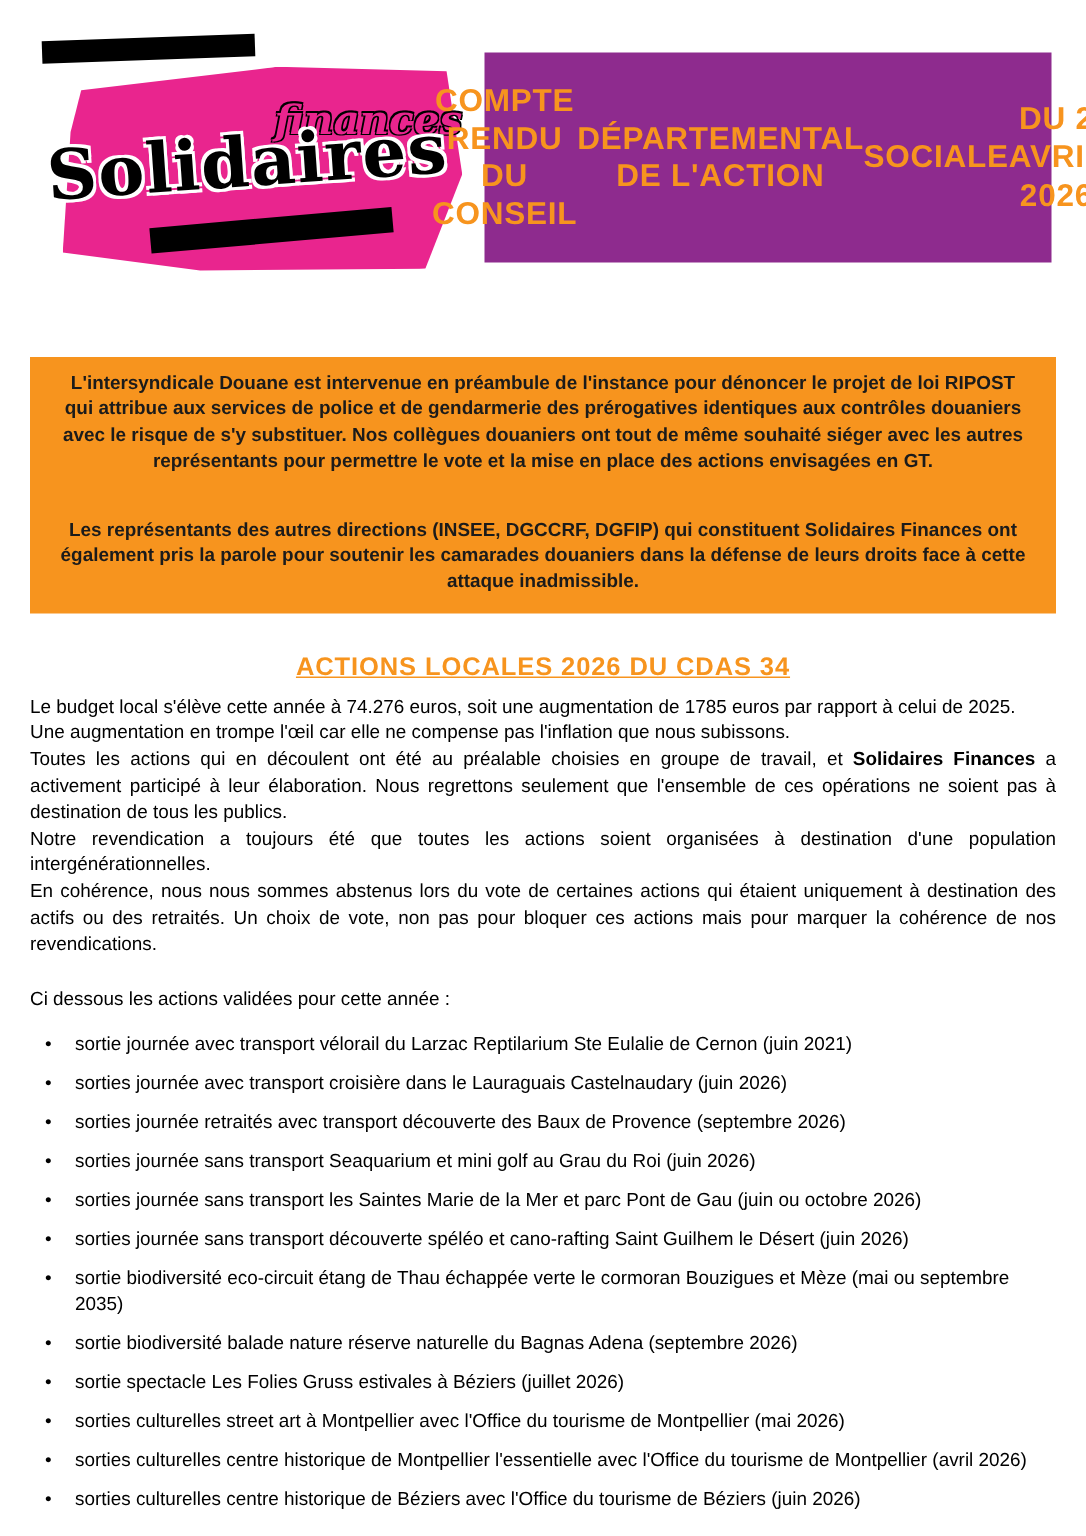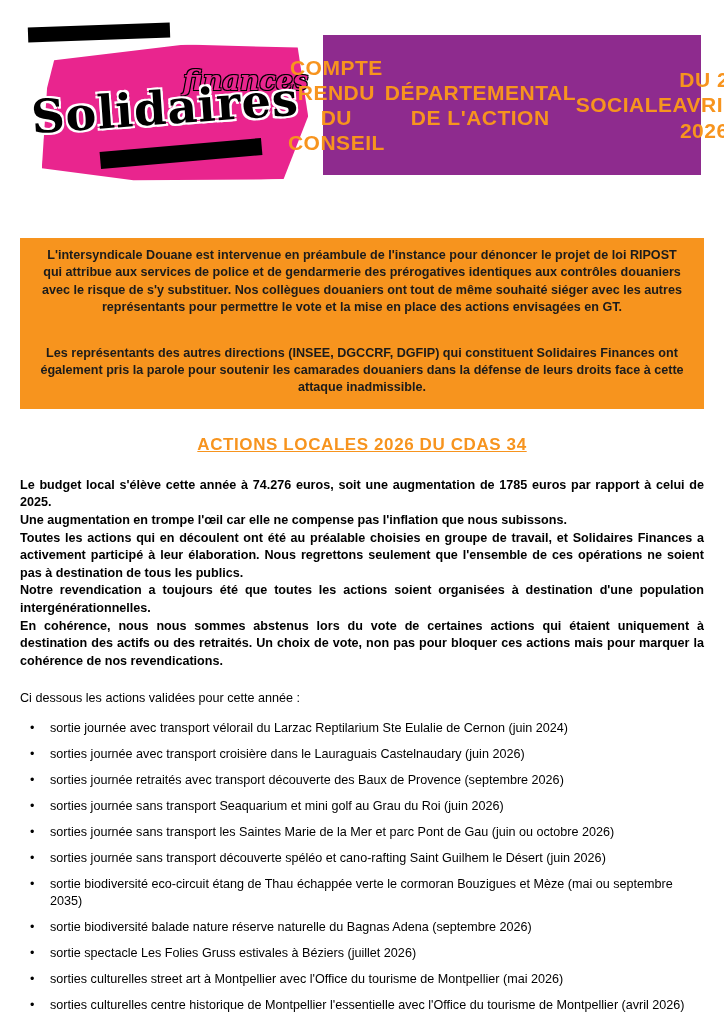--- a/index.html
+++ b/index.html
@@ -62,22 +62,22 @@
   }
   .intro-box p + p { margin-top:28px; }
 
   
   .section-heading {
     margin-top:26px; text-align:center;
     color:#F7941E; font-size:17px; font-weight:bold;
     text-decoration:underline; letter-spacing:0.6px; text-transform:uppercase;
   }
   .body-text {
-    margin:22px 20px 0;
-    font-size:12.6px; line-height:1.4; text-align:justify;font-weight:bold;
+    margin:8px 20px 0;
+    font-size:12.6px; line-height:1.4; text-align:justify;
   }
   .body-text p { margin:0; }
   .list-intro {
     margin:20px 20px 0; font-weight:normal; font-size:12.6px;
   }
   .actions-list { margin:15px 20px 0 30px; list-style:none; }
   .actions-list li {
     position:relative; padding-left:20px; margin-bottom:9px;
     font-size:12.6px; line-height:1.35;
   }
@@ -116,21 +116,21 @@
     <p>Le budget local s'élève cette année à 74.276 euros, soit une augmentation de 1785 euros par rapport à celui de 2025.</p>
     <p>Une augmentation en trompe l'œil car elle ne compense pas l'inflation que nous subissons.</p>
     <p><span>Toutes les actions qui en découlent ont été au préalable choisies en groupe de travail, et </span><strong>Solidaires Finances</strong><span> a activement participé à leur élaboration. Nous regrettons seulement que l'ensemble de ces opérations ne soient pas à destination de tous les publics.</span></p>
     <p>Notre revendication a toujours été que toutes les actions soient organisées à destination d'une population intergénérationnelles.</p>
     <p>En cohérence, nous nous sommes abstenus lors du vote de certaines actions qui étaient uniquement à destination des actifs ou des retraités. Un choix de vote, non pas pour bloquer ces actions mais pour marquer la cohérence de nos revendications.</p>
   </div>
 
   <p class="list-intro">Ci dessous les actions validées pour cette année :</p>
 
   <ul class="actions-list">
-    <li>sortie journée avec transport vélorail du Larzac Reptilarium Ste Eulalie de Cernon (juin 2024)</li>
+    <li>sortie journée avec transport vélorail du Larzac Reptilarium Ste Eulalie de Cernon (juin 2021)</li>
     <li>sorties journée avec transport croisière dans le Lauraguais Castelnaudary (juin 2026)</li>
     <li>sorties journée retraités avec transport découverte des Baux de Provence (septembre 2026)</li>
     <li>sorties journée sans transport  Seaquarium et mini golf au Grau du Roi (juin 2026)</li>
     <li>sorties journée sans transport les Saintes Marie de la Mer et parc Pont de Gau (juin ou octobre 2026)</li>
     <li>sorties journée sans transport découverte spéléo et cano-rafting Saint Guilhem le Désert (juin 2026)</li>
     <li>sortie  biodiversité eco-circuit étang de Thau échappée verte le cormoran Bouzigues et Mèze (mai ou septembre 2035)</li>
     <li>sortie biodiversité balade nature réserve naturelle du Bagnas Adena (septembre 2026)</li>
     <li>sortie spectacle Les Folies Gruss estivales à Béziers (juillet 2026)</li>
     <li>sorties culturelles street art  à Montpellier avec l'Office du tourisme de Montpellier (mai 2026)</li>
     <li>sorties culturelles centre historique de Montpellier l'essentielle avec l'Office du tourisme de Montpellier (avril 2026)</li>

